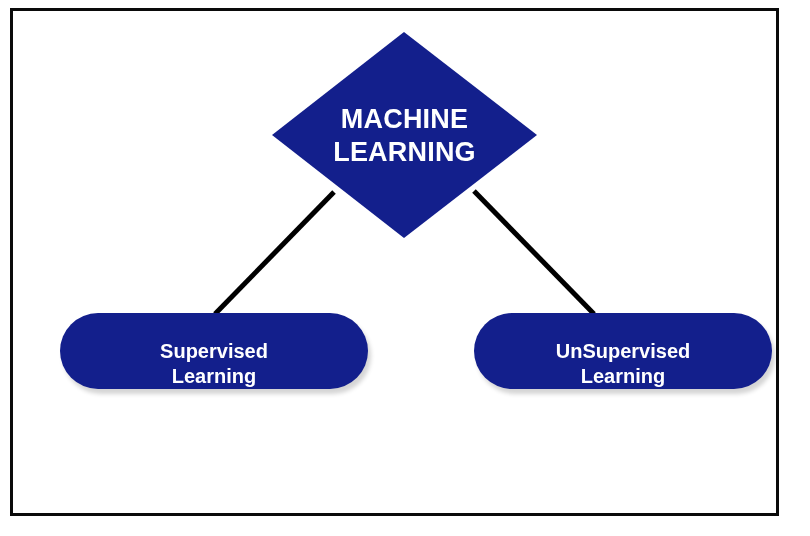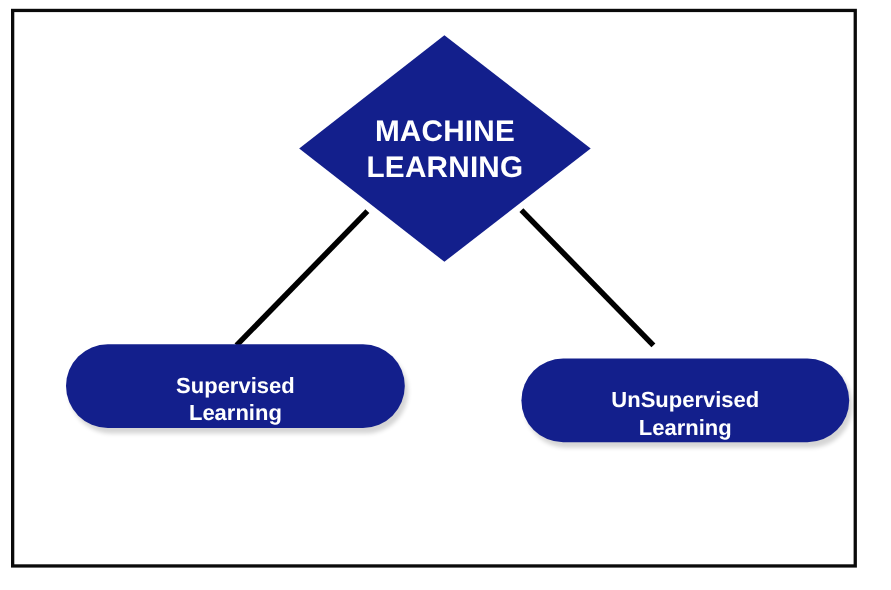--- a/index.html
+++ b/index.html
@@ -83,21 +83,21 @@
   }
 
   #pill-supervised {
     left: 60px;
     top: 313px;
     width: 308px;
     height: 76px;
   }
   #pill-unsupervised {
     left: 474px;
-    top: 326px;
+    top: 313px;
     width: 298px;
     height: 76px;
   }
 </style>
 </head>
 <body>
 
 <div id="canvas">
 
   <div id="frame"></div>

